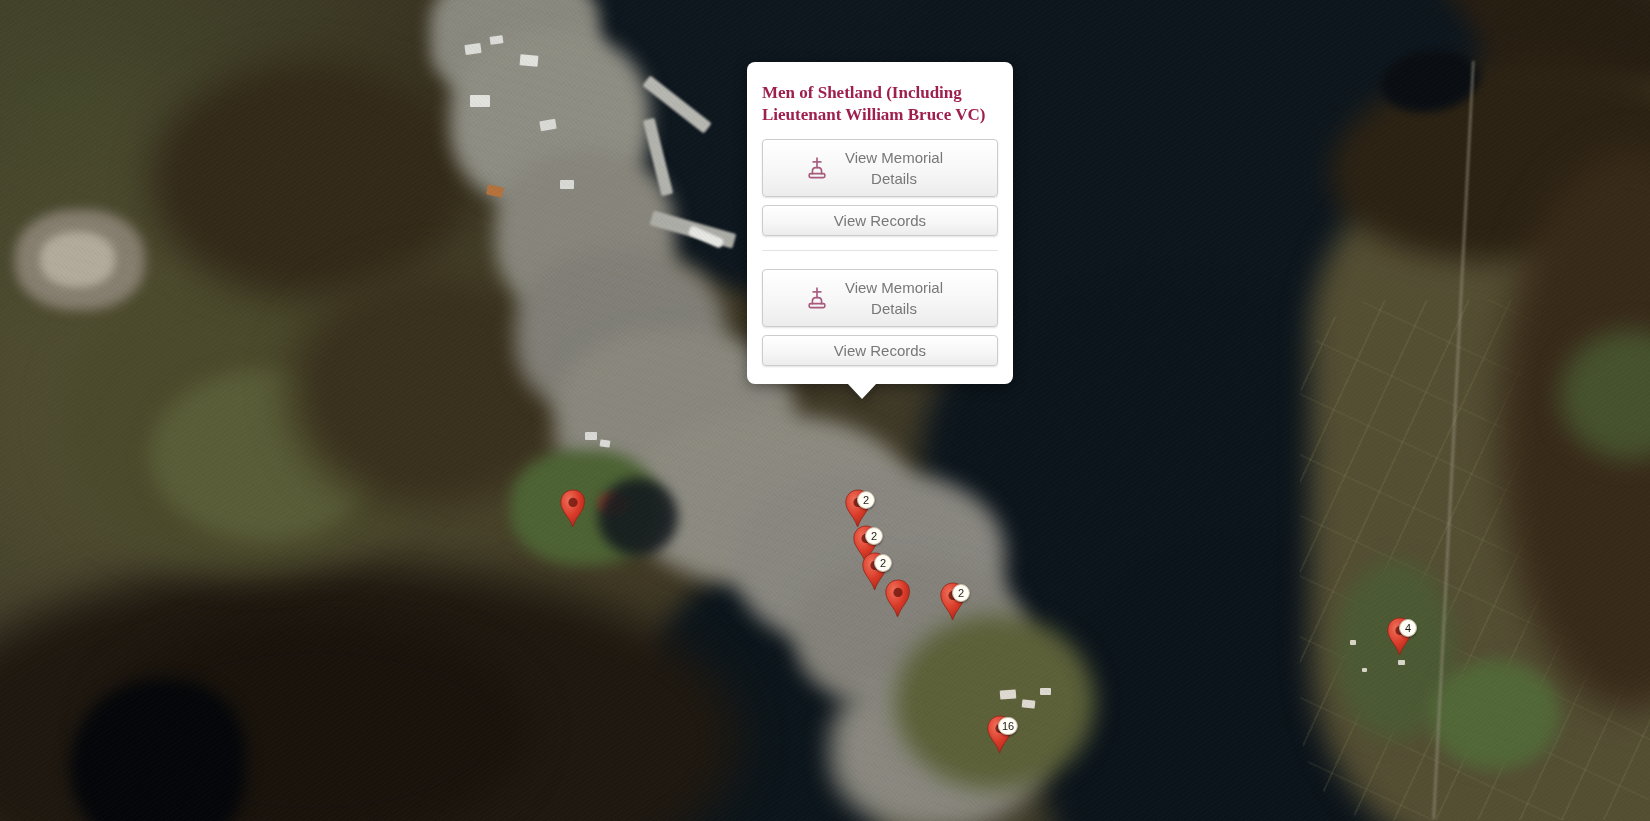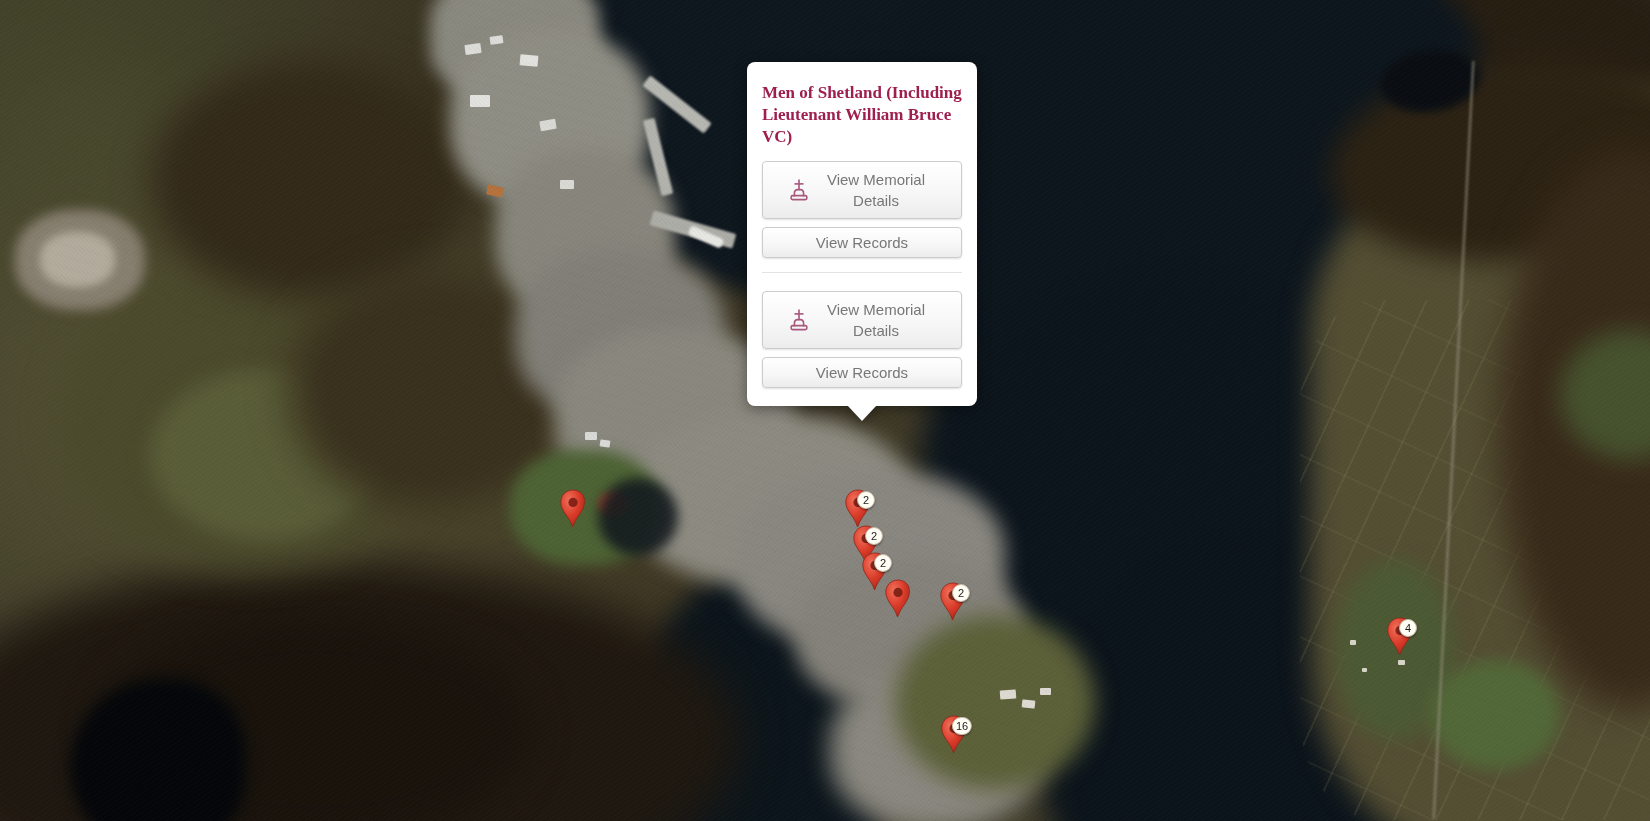--- a/index.html
+++ b/index.html
@@ -24,21 +24,21 @@
   .marker svg{display:block;overflow:visible;}
   .badge{
     position:absolute;left:21px;top:11px;transform:translate(-50%,-50%);
     min-width:18px;height:18px;box-sizing:border-box;padding:0 3px;
     background:#fffdf4;border:1px solid #c4baa9;border-radius:10px;
     box-shadow:0 1px 2px rgba(0,0,0,.45);
     font-size:11px;line-height:16px;color:#1d1d1d;text-align:center;}
   
   .popup-wrap{position:absolute;width:229px;z-index:1000;
     filter:drop-shadow(0 3px 7px rgba(0,0,0,.4));}
-  .popup-box{box-sizing:border-box;width:230px;background:var(--popup-bg,#fff);
+  .popup-box{box-sizing:border-box;width:266px;background:var(--popup-bg,#fff);
     border-radius:8px;padding:20px 15px 10px;}
   .popup-title{margin:0 0 13px;font-family:"Liberation Serif", serif;font-weight:bold;
     font-size:17px;line-height:1.3;color:var(--title-maroon,#9e1f4e);}
   .btn{display:block;width:100%;box-sizing:border-box;margin:0 0 8px;
     background:linear-gradient(#ffffff,#f6f6f6 60%,#ececec);
     border:1px solid #cccccc;border-radius:4px;
     box-shadow:0 1px 2px rgba(0,0,0,.12);
     color:var(--btn-gray,#777);font-family:"Liberation Sans",sans-serif;font-size:15px;
     text-align:center;cursor:pointer;}
   .btn-records{padding:6px 4px;}
@@ -167,21 +167,21 @@
         </svg>
         <div class="badge">2</div>
       </div>
       <div class="marker" style="left: 1387px; top: 617px; z-index: 630;">
         <svg width="26" height="40" viewBox="0 0 26 40">
           <path d="M13 1C6.1 1 .8 6.3.8 13.2c0 4.6 2.5 8.6 5.2 12.6 2.3 3.4 4.9 7 6.2 11.4.2.7.6.7.8 0 1.3-4.4 3.9-8 6.2-11.4 2.7-4 5.2-8 5.2-12.6C25.2 6.3 19.9 1 13 1z" fill="url(#pinGrad)" stroke="#8e2417" stroke-width="0.8"></path>
           <circle cx="13" cy="13.4" r="4.6" fill="#731a10" opacity="0.85"></circle>
         </svg>
         <div class="badge">4</div>
       </div>
-      <div class="marker" style="left: 941px; top: 715px; z-index: 728; text-decoration: underline;">
+      <div class="marker" style="left: 987px; top: 715px; z-index: 728; text-decoration: underline;">
         <svg width="26" height="40" viewBox="0 0 26 40">
           <path d="M13 1C6.1 1 .8 6.3.8 13.2c0 4.6 2.5 8.6 5.2 12.6 2.3 3.4 4.9 7 6.2 11.4.2.7.6.7.8 0 1.3-4.4 3.9-8 6.2-11.4 2.7-4 5.2-8 5.2-12.6C25.2 6.3 19.9 1 13 1z" fill="url(#pinGrad)" stroke="#8e2417" stroke-width="0.8"></path>
           <circle cx="13" cy="13.4" r="4.6" fill="#731a10" opacity="0.85"></circle>
         </svg>
         <div class="badge">16</div>
       </div>
     </div>
 
   <div class="popup-wrap" style="left:747px;top:62px;">
     <div class="popup-box">

